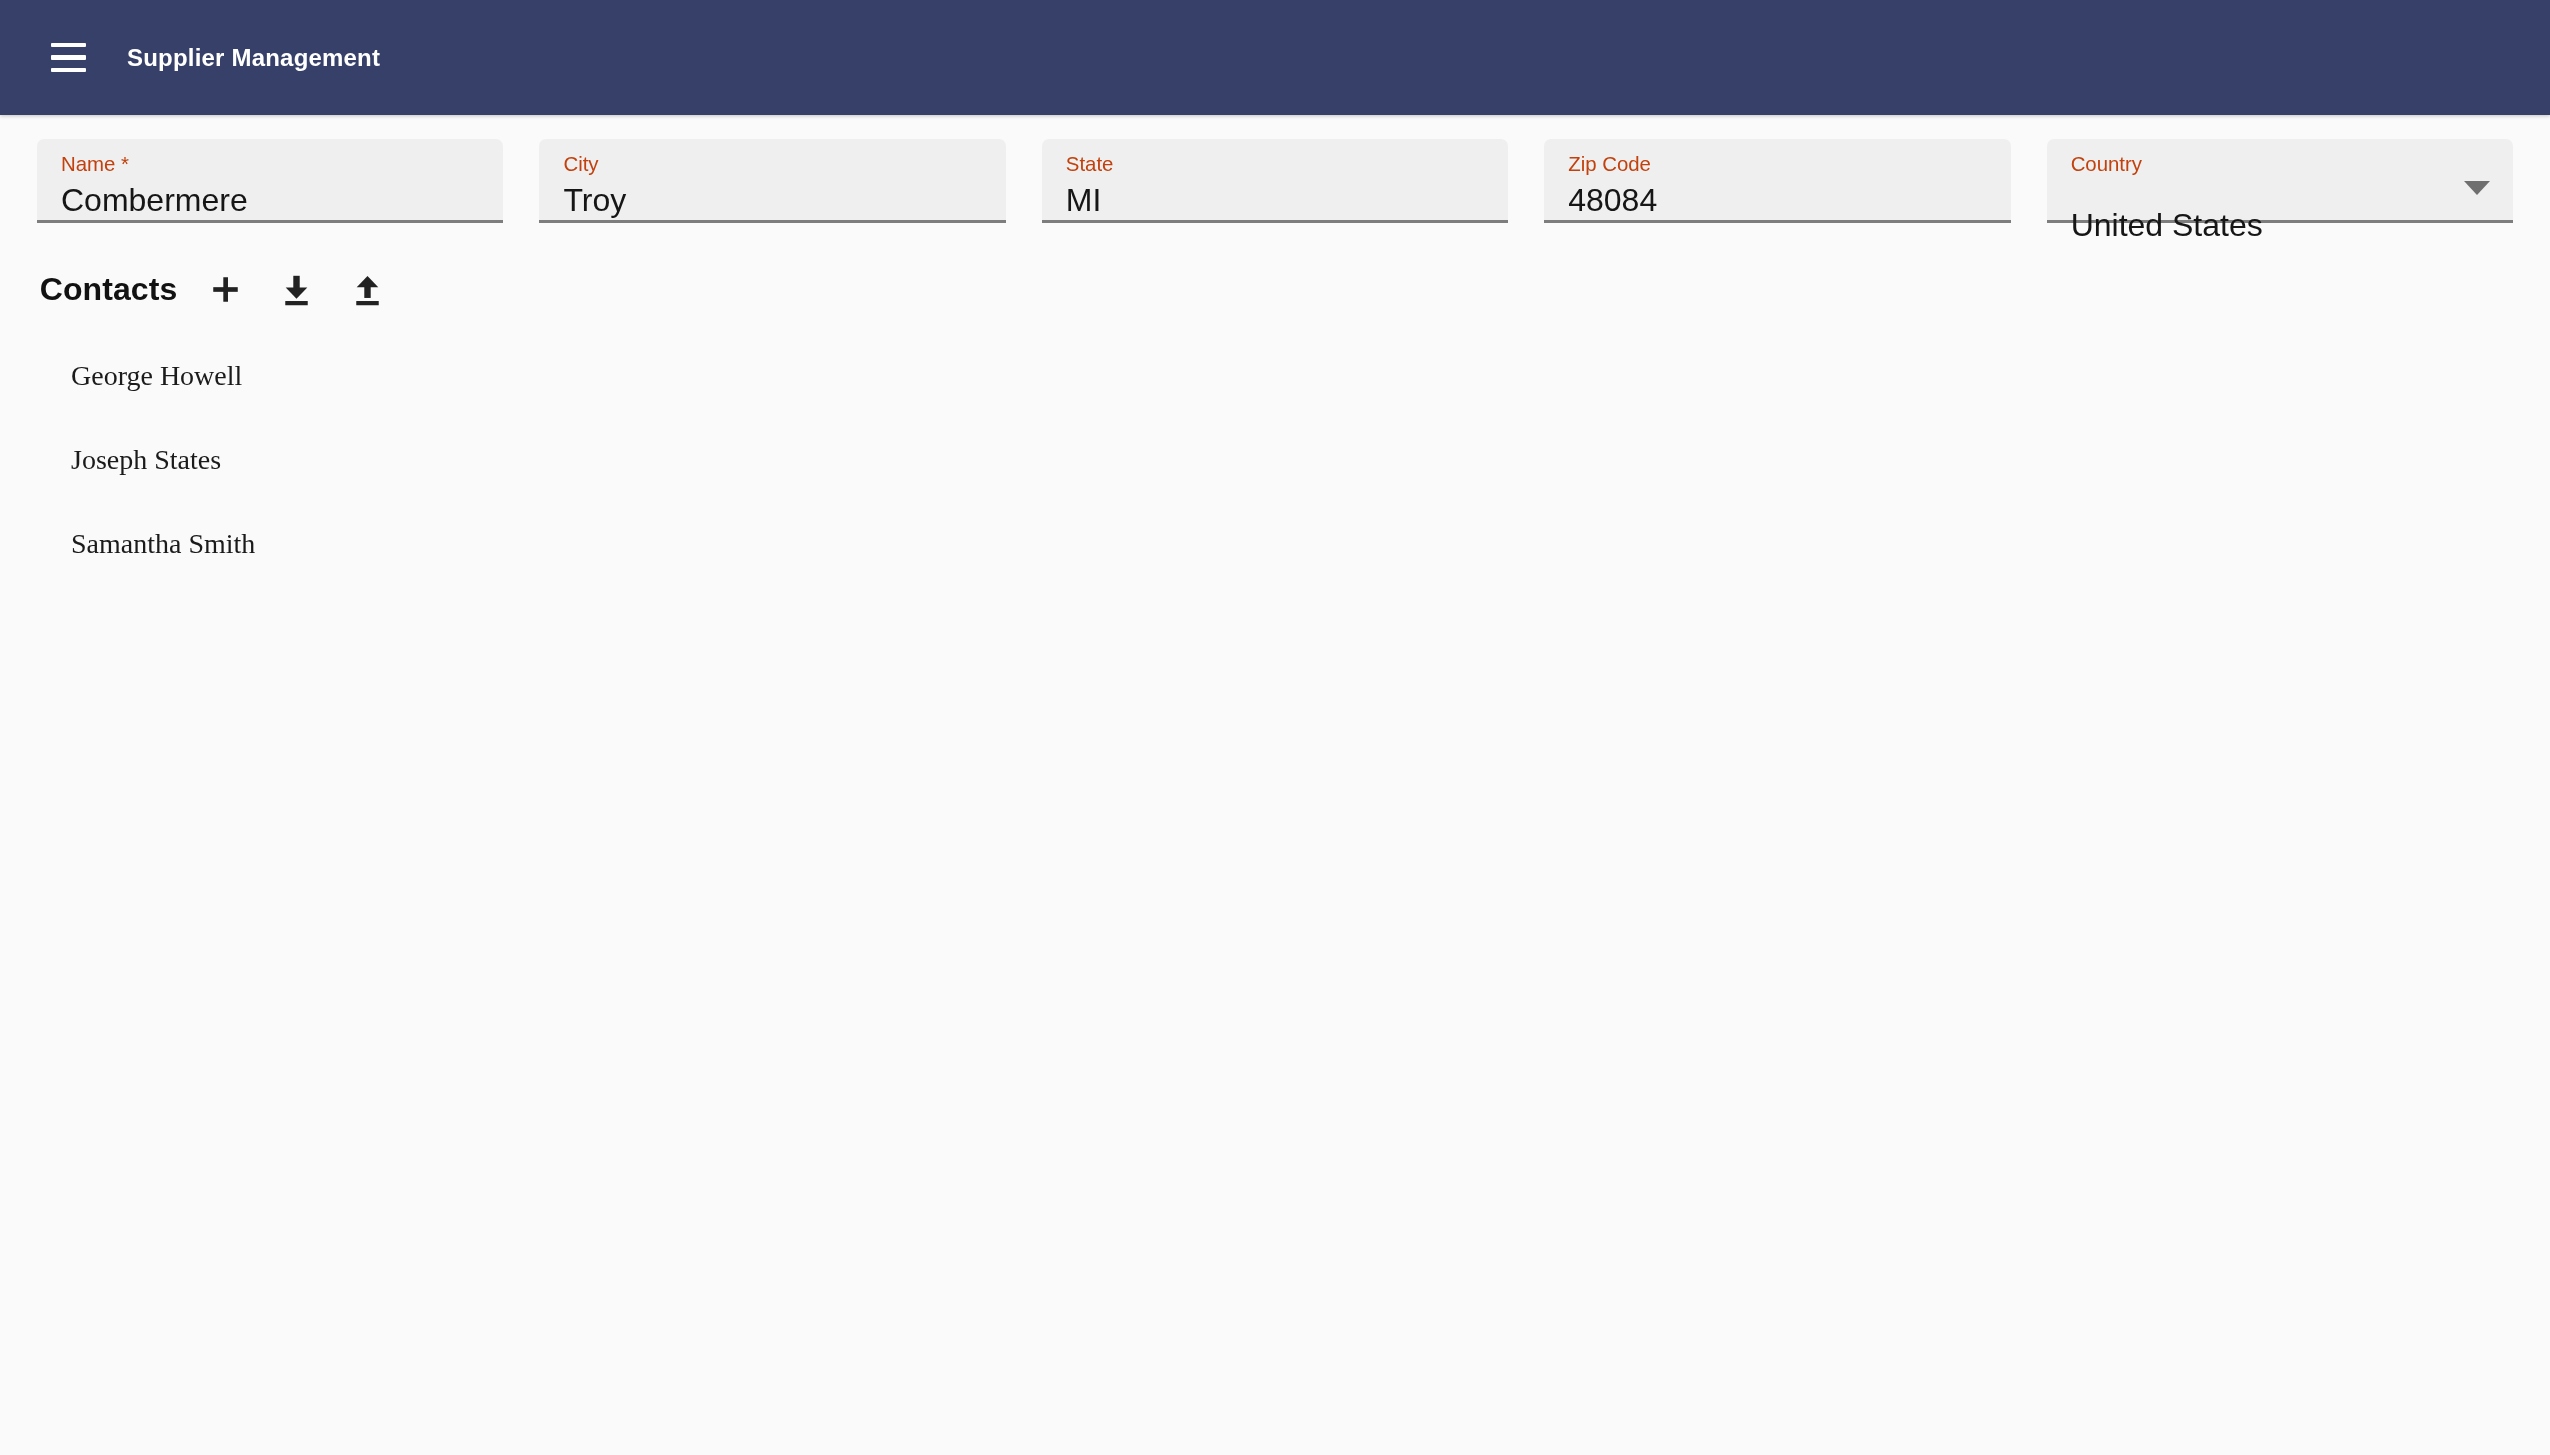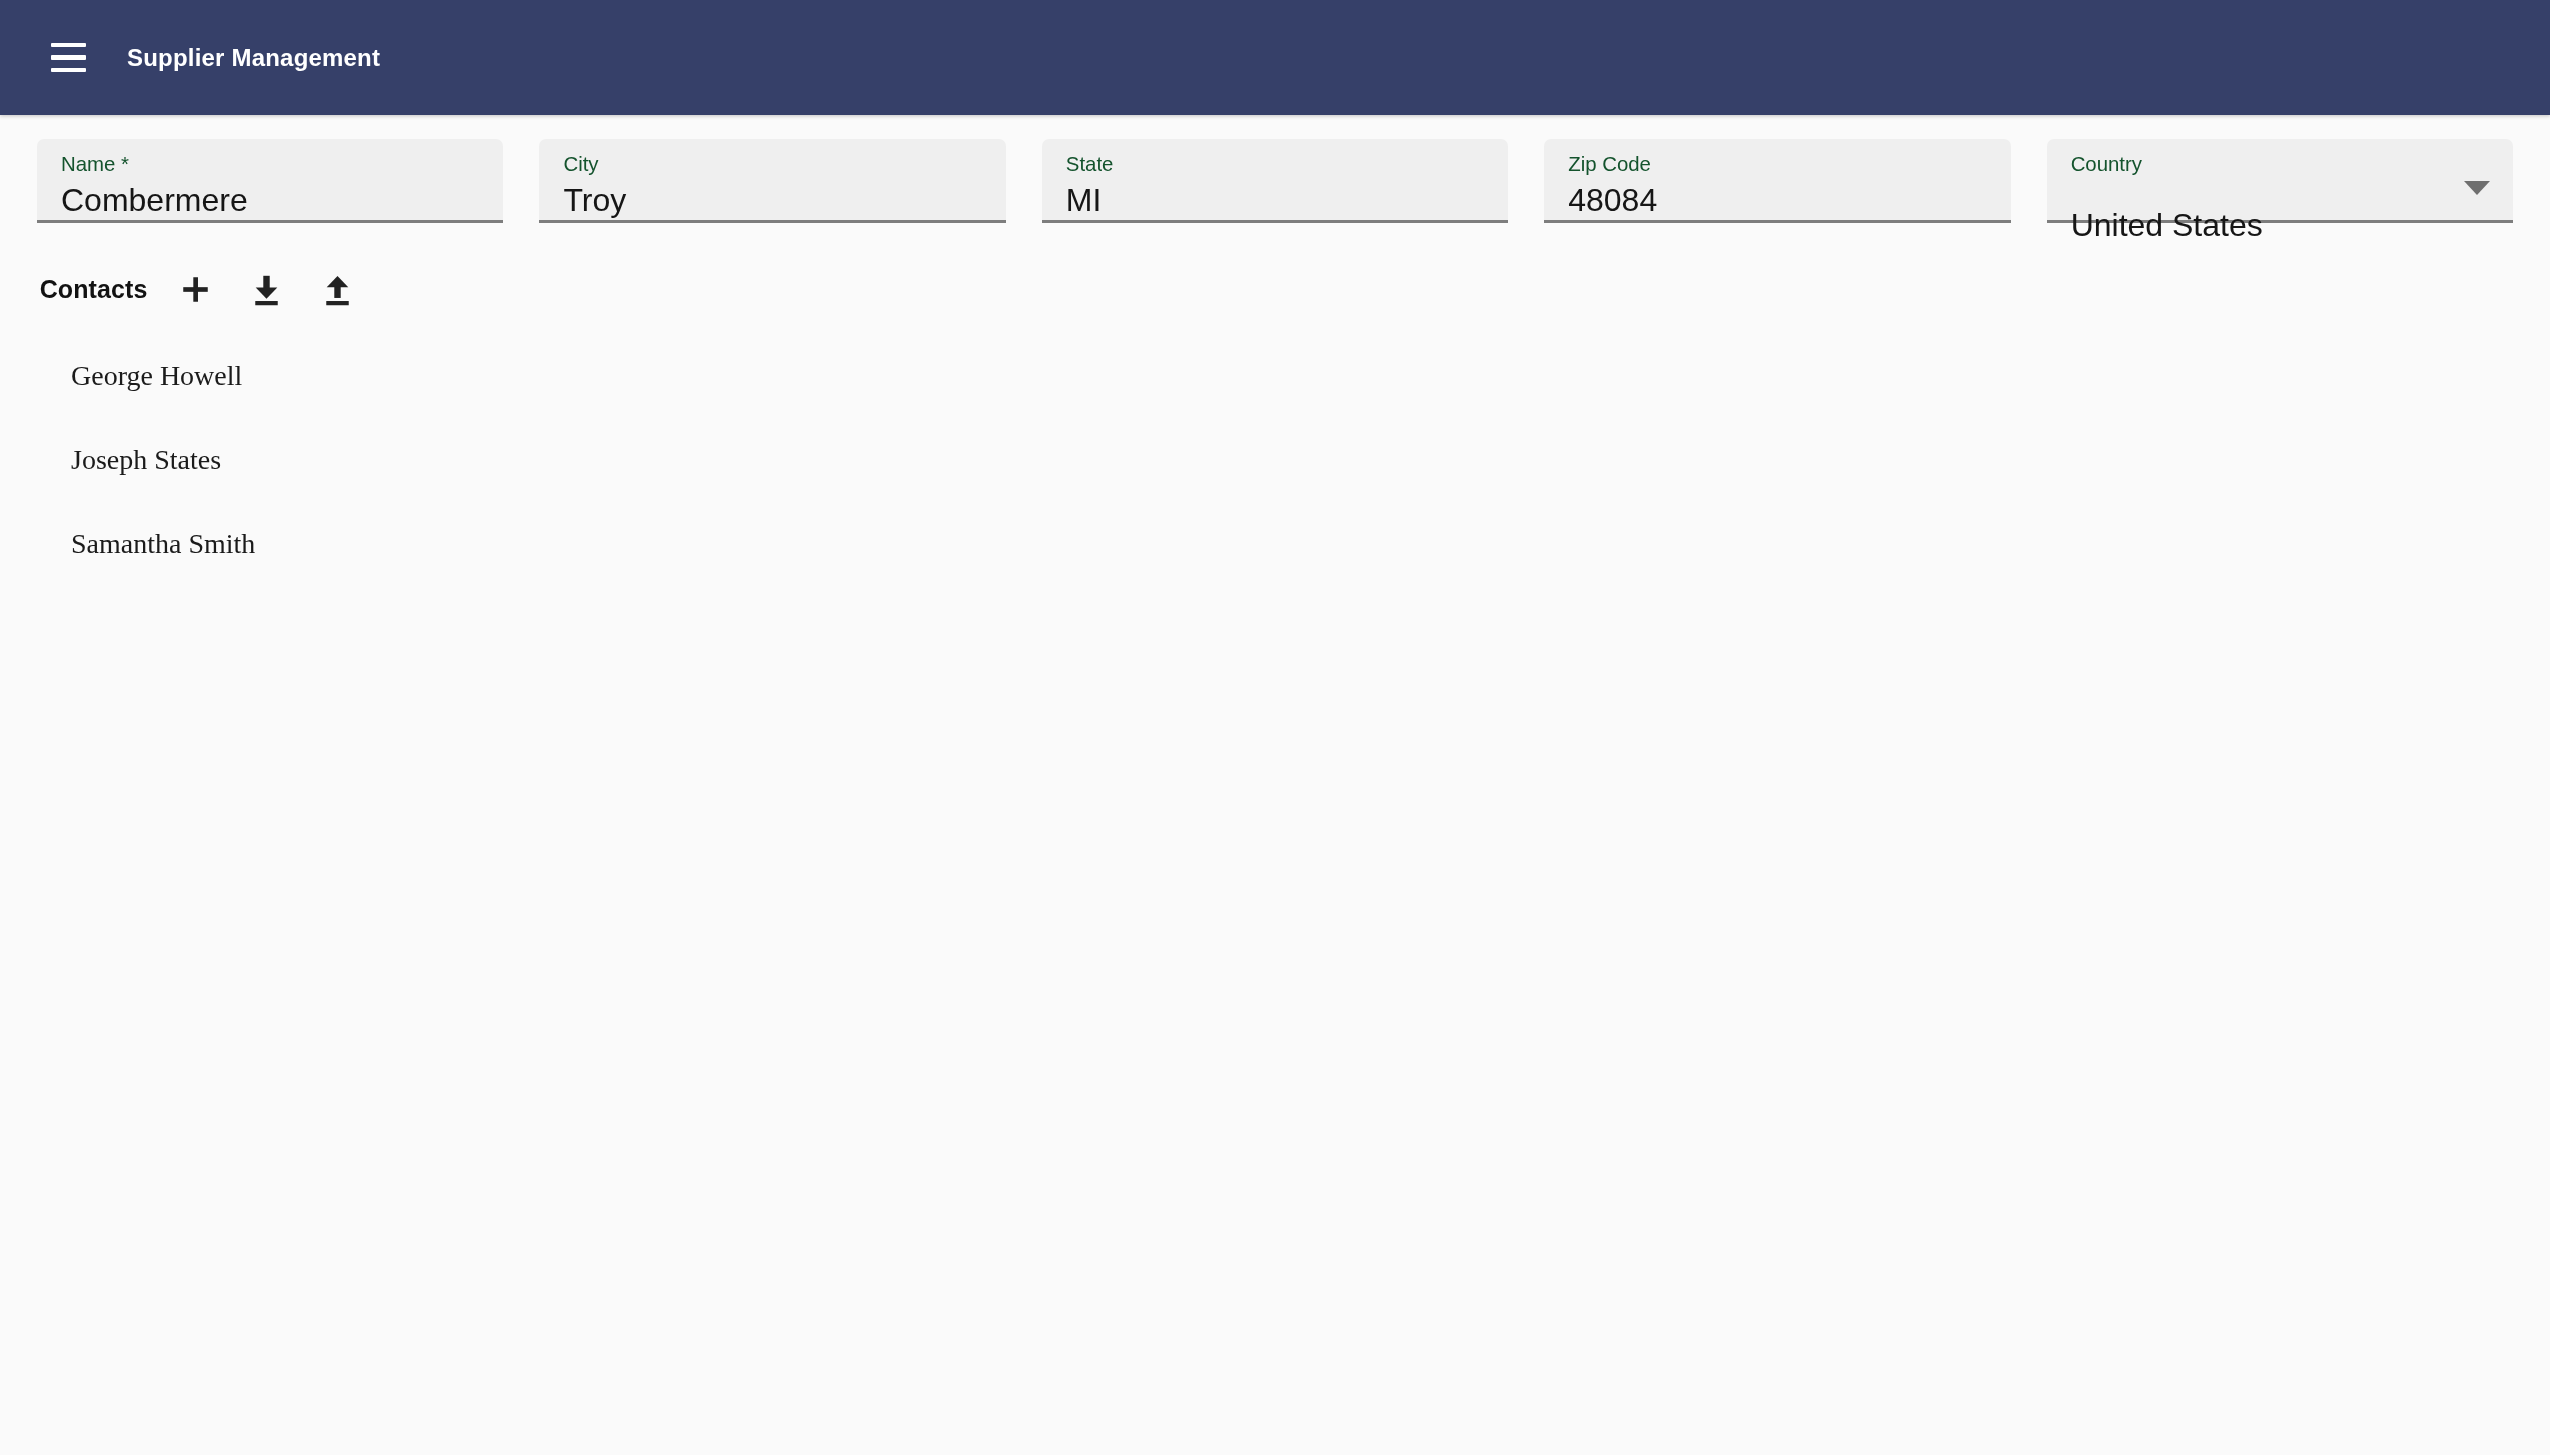--- a/index.html
+++ b/index.html
@@ -101,21 +101,21 @@
     background: #efefef;
     border-radius: 7px 7px 0 0;
     border-bottom: 3.5px solid #7d7d7d;
     height: 84px;
     padding: 14px 24px 0 24px;
     cursor: text;
   }
   .field .flabel {
     display: block;
     font-size: 20.4px;
-    color: #14532d;
+    color: #c2410c;
     line-height: 1.1;
     white-space: nowrap;
   }
   .field .fvalue {
     display: block;
     margin-top: 7px;
     font-size: 32px;
     color: #161616;
     line-height: 1.15;
     white-space: nowrap;
@@ -134,21 +134,21 @@
   }
 
   
   .contacts-head {
     display: flex;
     align-items: center;
     margin-top: 40px;
     padding-left: 2.7px;
   }
   .contacts-title {
-    font-size: 25px;
+    font-size: 32px;
     font-weight: 700;
     color: #121212;
     letter-spacing: 0.1px;
   }
   .icon-btn {
     width: 53px;
     height: 53px;
     display: flex;
     align-items: center;
     justify-content: center;

